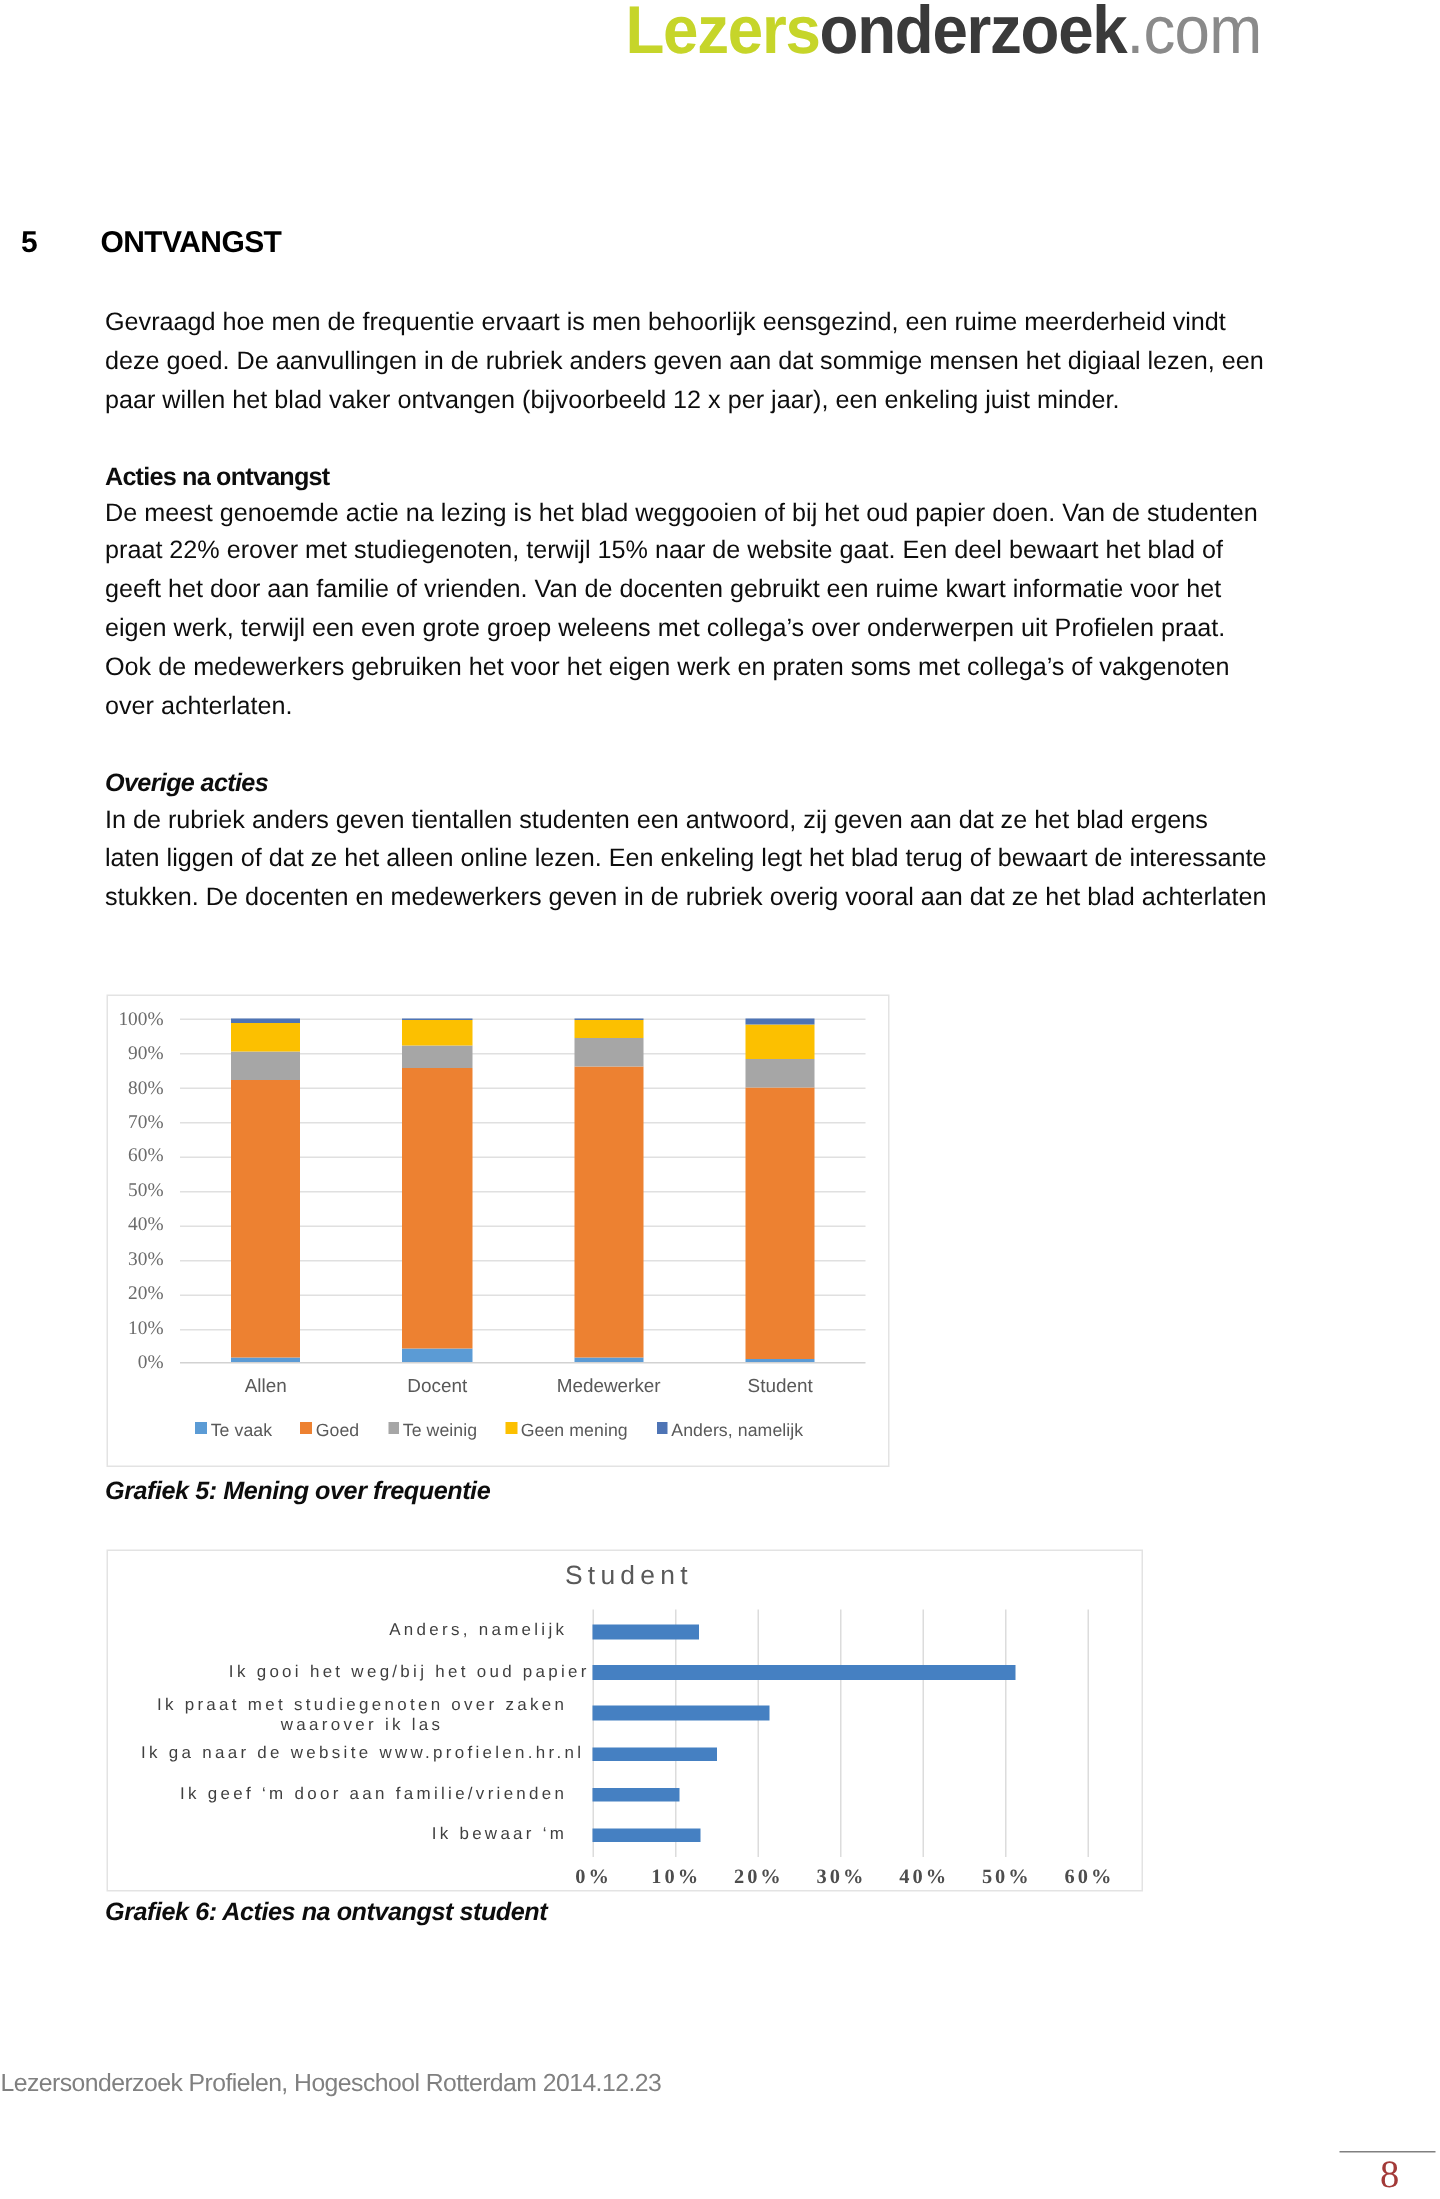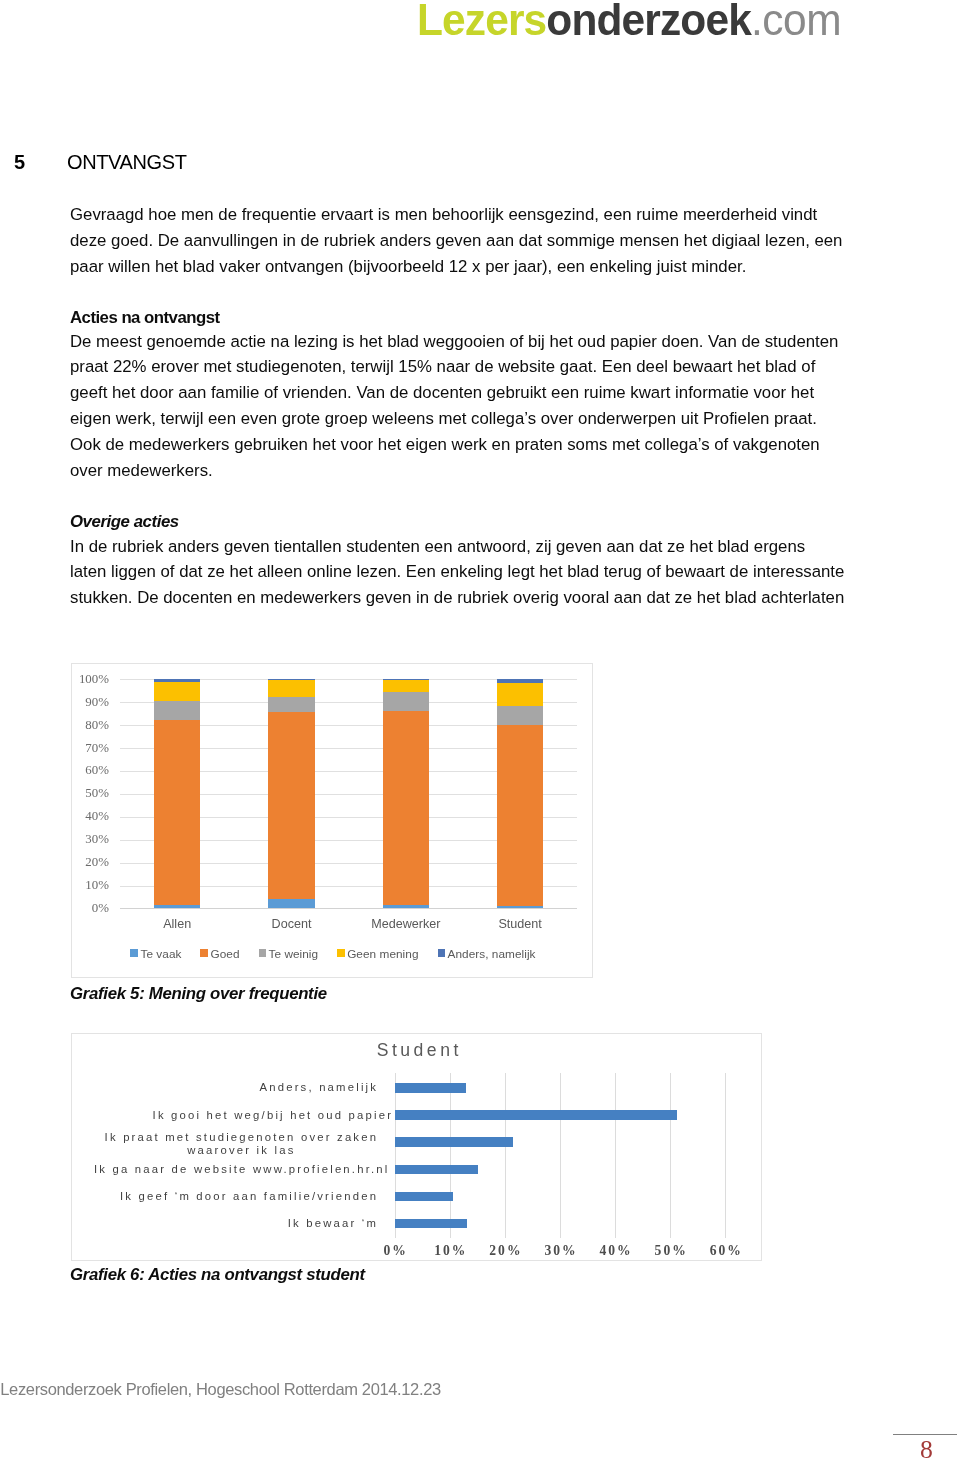--- a/index.html
+++ b/index.html
@@ -26,21 +26,21 @@
   .logo .l3 { color:#8a8a8a; font-weight:normal; letter-spacing:-0.5px; }
 
   
   .h-num {
     position:absolute; left:14px; top:150.5px;
     font-size:20px; font-weight:bold; color:#000;
     font-family:"Liberation Sans", sans-serif;
   }
   .h-title {
     position:absolute; left:67px; top:150.5px;
-    font-size:20px; font-weight:normal; color:#000;
+    font-size:20px; font-weight:bold; color:#000;
     letter-spacing:-0.39px;
     font-family:"Liberation Sans", sans-serif;
   }
 
   
   .body-text {
     position:absolute;
     left:70px; width:779px;
     font-size:16.8px; line-height:25.85px; color:#0d0d0d;
     text-align:left;
@@ -145,21 +145,21 @@
       <div class="tline">paar willen het blad vaker ontvangen (bijvoorbeeld 12 x per jaar), een enkeling juist minder.</div>
     </div>
 
   <div class="body-text para-acties-h sub-head">Acties na ontvangst</div>
   <div class="body-text para-acties">
       <div class="tline">De meest genoemde actie na lezing is het blad weggooien of bij het oud papier doen. Van de studenten</div>
       <div class="tline">praat 22% erover met studiegenoten, terwijl 15% naar de website gaat. Een deel bewaart het blad of</div>
       <div class="tline">geeft het door aan familie of vrienden. Van de docenten gebruikt een ruime kwart informatie voor het</div>
       <div class="tline">eigen werk, terwijl een even grote groep weleens met collega’s over onderwerpen uit Profielen praat.</div>
       <div class="tline">Ook de medewerkers gebruiken het voor het eigen werk en praten soms met collega’s of vakgenoten</div>
-      <div class="tline">over medewerkers.</div>
+      <div class="tline">over achterlaten.</div>
     </div>
 
   <div class="body-text para-overige-h sub-head-it">Overige acties</div>
   <div class="body-text para-overige">
       <div class="tline">In de rubriek anders geven tientallen studenten een antwoord, zij geven aan dat ze het blad ergens</div>
       <div class="tline">laten liggen of dat ze het alleen online lezen. Een enkeling legt het blad terug of bewaart de interessante</div>
       <div class="tline">stukken. De docenten en medewerkers geven in de rubriek overig vooral aan dat ze het blad achterlaten</div>
     </div>
 
   <div class="chart-box" id="chart1">

